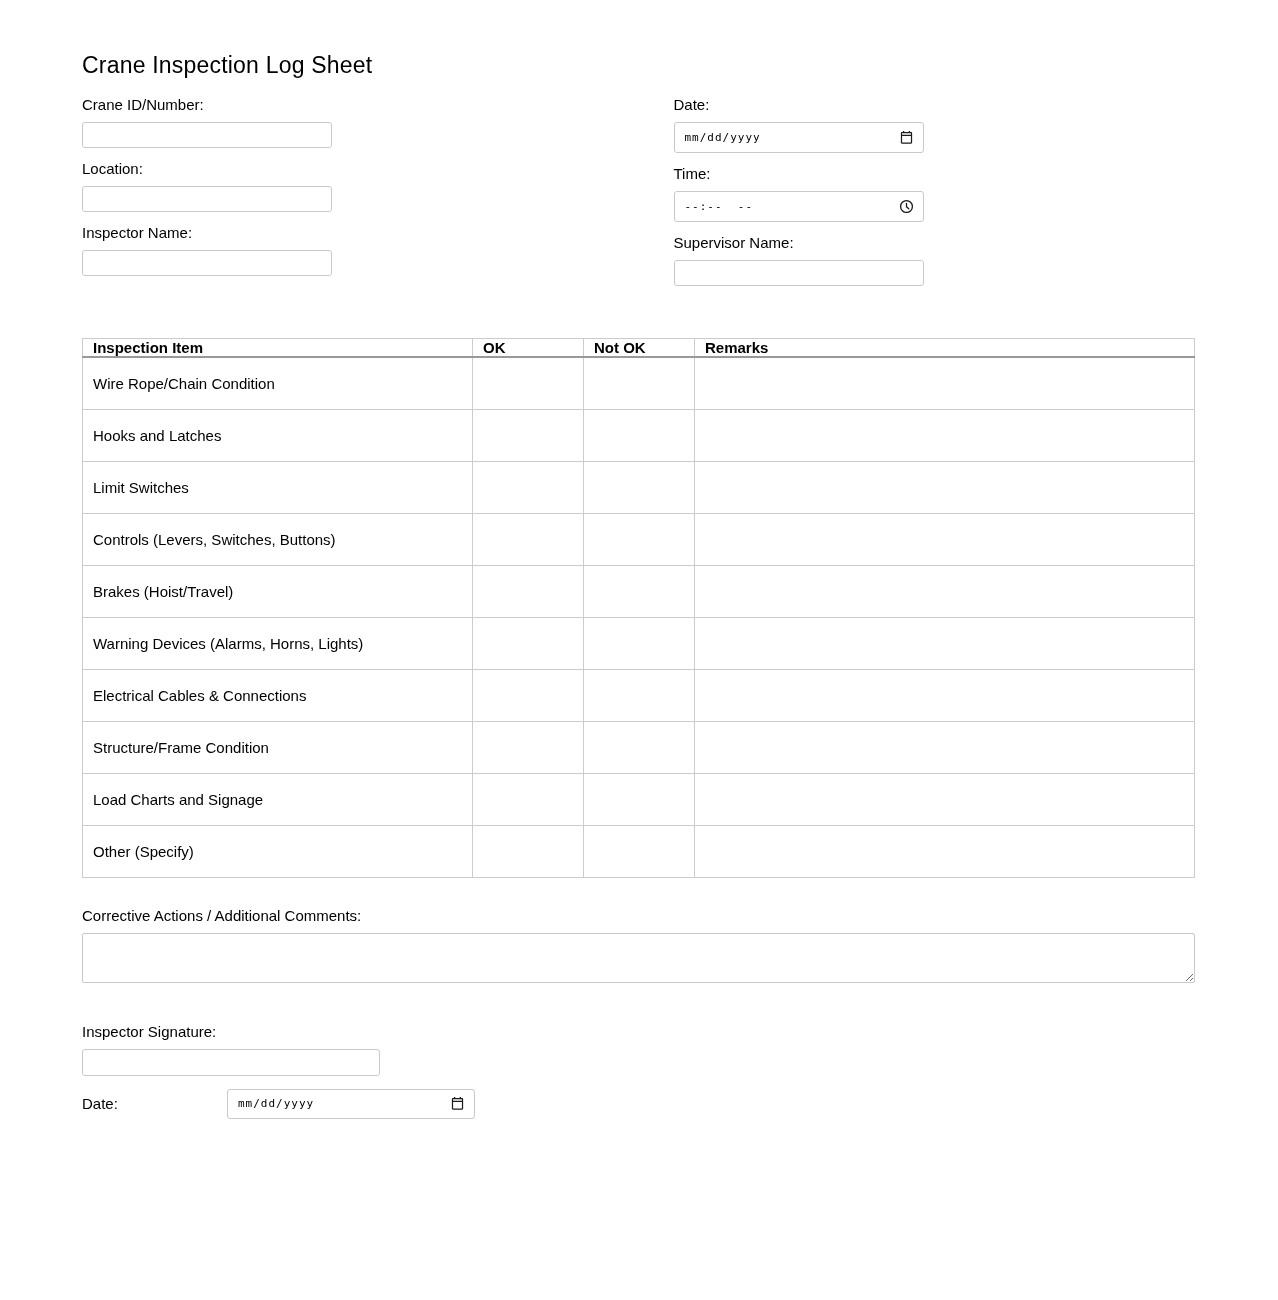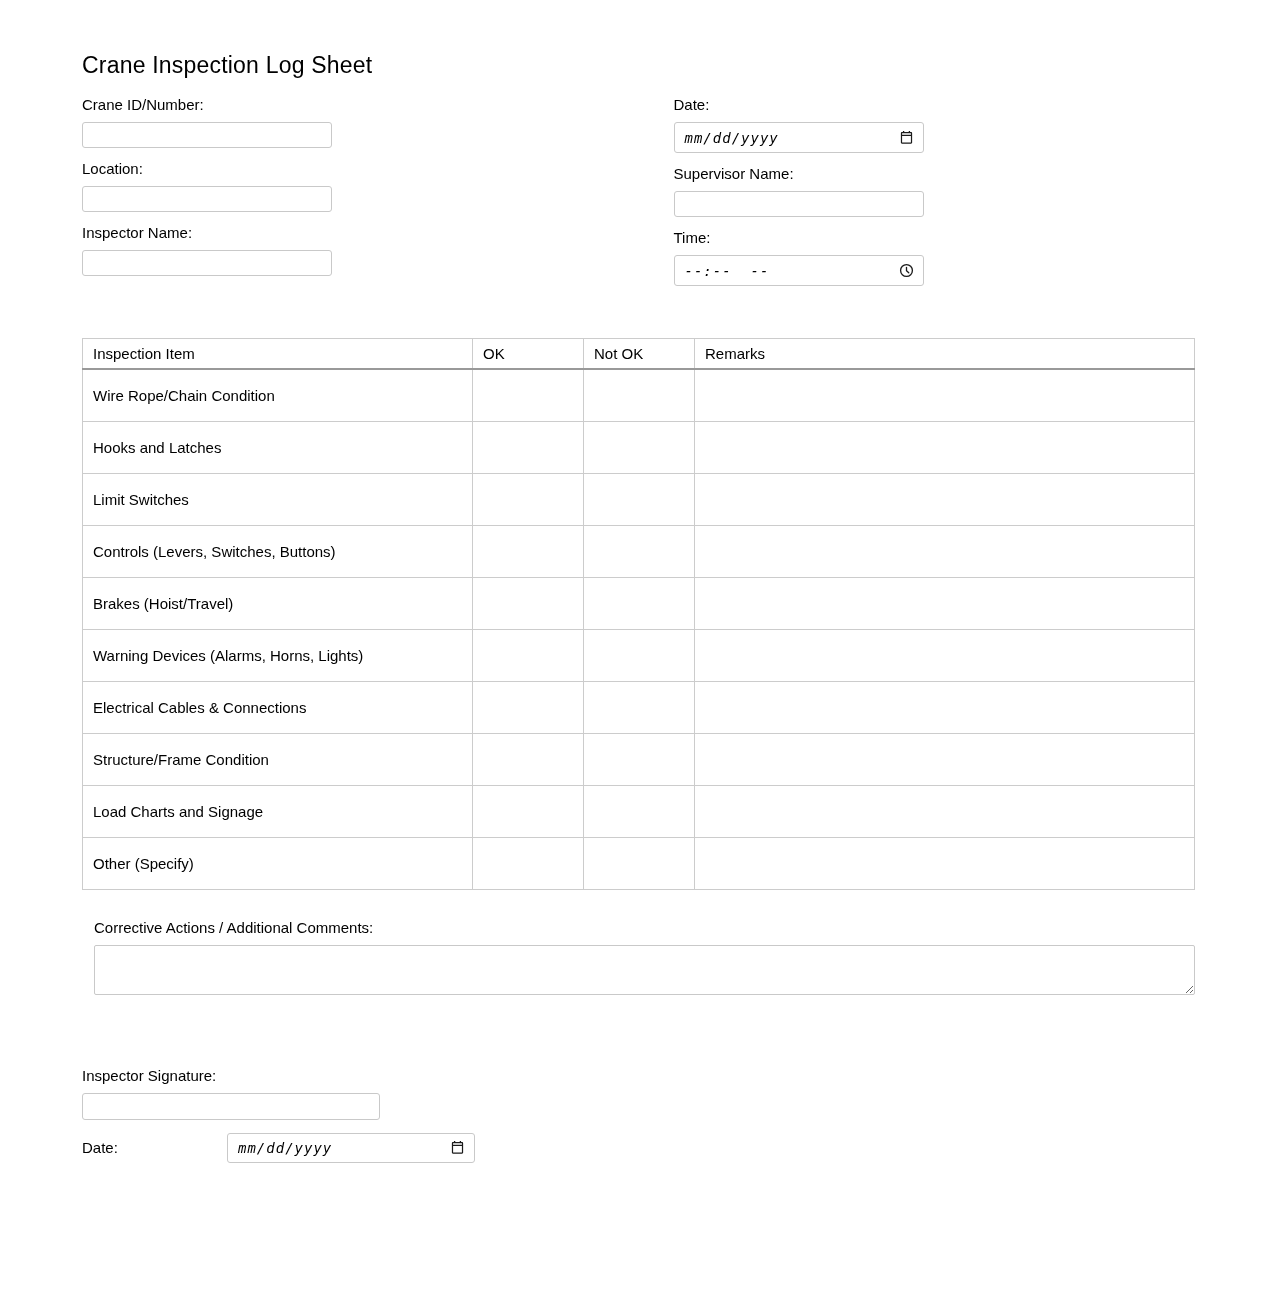--- a/index.html
+++ b/index.html
@@ -53,65 +53,64 @@
     border-radius: 3px;
     padding: 0 9px 0 10px;
     display: flex;
     align-items: center;
     justify-content: space-between;
     background: #fff;
     cursor: default;
   }
   .picker-text {
     font-family: "DejaVu Sans Mono", monospace;
-    font-size: 14px;
+    font-size: 11px;
     letter-spacing: 1px;
     color: #000;
     white-space: pre;
-    font-style: italic;
   }
   .picker-icon { display: flex; align-items: center; }
   .picker-icon svg { display: block; }
 
   table.inspection {
     margin-top: 40px;
     width: 100%;
     border-collapse: collapse;
     font-size: 15px;
   }
   table.inspection th,
   table.inspection td {
     border: 1px solid #cccccc;
     text-align: left;
     vertical-align: middle;
   }
   table.inspection th {
-    font-weight: normal;
-    padding: 6px 10px;
+    font-weight: bold;
+    padding: 0 10px;
     border-bottom: 2px solid #999999;
   }
   table.inspection td {
     padding: 8px 10px;
     height: 52px;
   }
 
-  .comments-section { margin-top: 29px; margin-left: 12px; }
+  .comments-section { margin-top: 29px; }
   .comments-section textarea {
     width: 100%;
     height: 50px;
     border: 1px solid #c9c9c9;
     border-radius: 2px;
     resize: both;
     font-family: "Liberation Sans", sans-serif;
     font-size: 14px;
     padding: 6px 8px;
     outline: none;
   }
 
-  .signature-section { margin-top: 68px; }
+  .signature-section { margin-top: 36px; }
   .signature-section .text-input { width: 298px; height: 27px; }
 
   .footer-date-row {
     margin-top: 13px;
     display: flex;
     align-items: center;
   }
   .footer-date-row .footer-date-label {
     width: 145px;
     flex: 0 0 145px;
@@ -146,36 +145,36 @@
       <div class="field">
         <label class="field-label">Date:</label>
         <div class="picker-input">
           <span class="picker-text">mm/dd/yyyy</span>
           <span class="picker-icon">
             <svg width="15" height="15" viewBox="0 0 16 16" fill="#1a1a1a" xmlns="http://www.w3.org/2000/svg">
               <path d="M12.8 2.2h-1V1h-1.4v1.2H5.6V1H4.2v1.2h-1C2.5 2.2 2 2.8 2 3.5v9.8c0 .7.5 1.3 1.2 1.3h9.6c.7 0 1.2-.6 1.2-1.3V3.5c0-.7-.5-1.3-1.2-1.3zm-.1 11H3.3V6.3h9.4v6.9zm0-8.2H3.3V3.5h9.4V5z"></path>
             </svg>
           </span>
         </div>
-      </div>
-      <div class="field">
-        <label class="field-label">Supervisor Name:</label>
-        <input type="text" class="text-input" value="" style="">
       </div>
       <div class="field">
         <label class="field-label">Time:</label>
         <div class="picker-input">
           <span class="picker-text">--:--  --</span>
           <span class="picker-icon">
             <svg width="15" height="15" viewBox="0 0 16 16" fill="none" stroke="#1a1a1a" stroke-width="1.4" xmlns="http://www.w3.org/2000/svg">
               <circle cx="8" cy="8" r="6.3"></circle>
               <path d="M8 4.6v3.6l2.4 2.2" stroke-linecap="round" stroke-linejoin="round"></path>
             </svg>
           </span>
         </div>
+      </div>
+      <div class="field">
+        <label class="field-label">Supervisor Name:</label>
+        <input type="text" class="text-input" value="" style="">
       </div>
     </div>
   </div>
 
   <table class="inspection">
     <colgroup>
       <col style="width:390px">
       <col style="width:111px">
       <col style="width:111px">
       <col>

